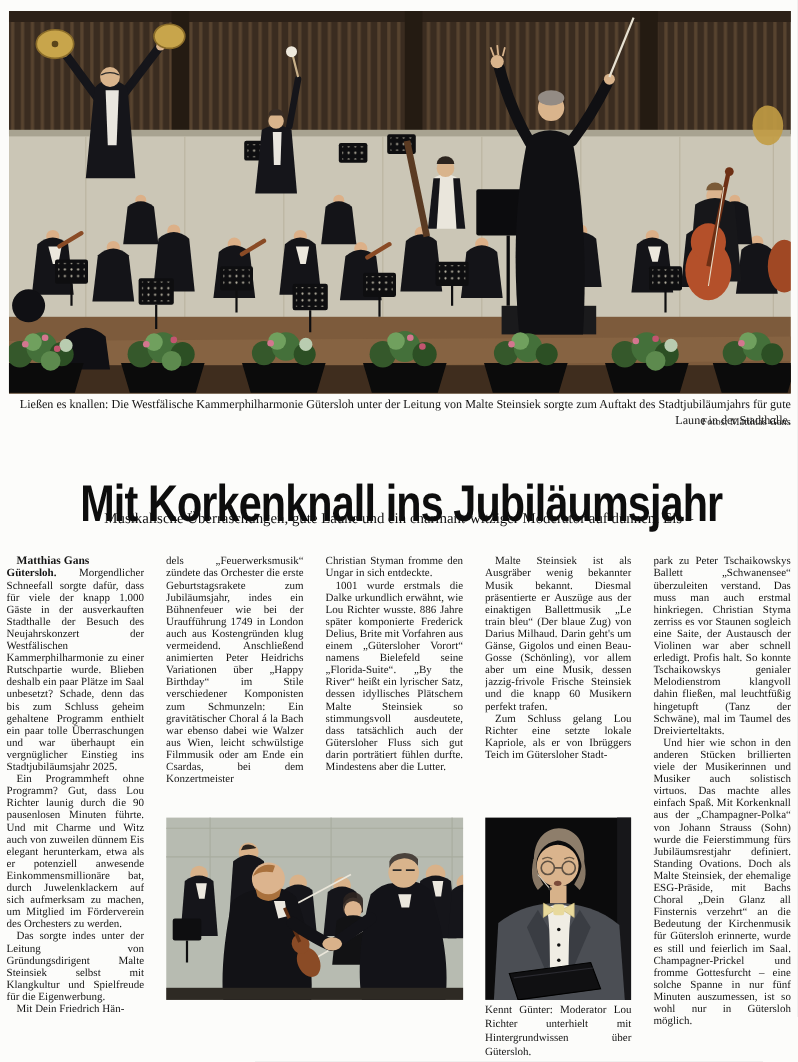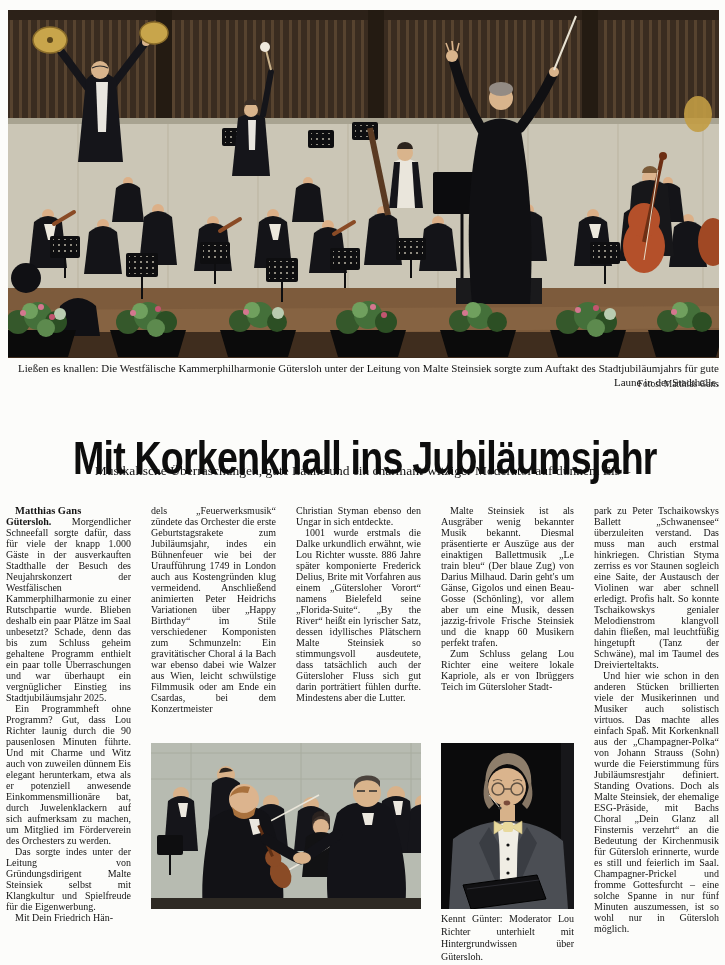--- a/index.html
+++ b/index.html
@@ -360,29 +360,29 @@
     </div>
 
     <div class="col" style="grid-column:2;grid-row:1;">
       <div class="nf">
           <p>dels „Feuerwerksmusik“ zündete das Orchester die erste Geburtstagsrakete zum Jubiläumsjahr, indes ein Bühnenfeuer wie bei der Uraufführung 1749 in London auch aus Kostengründen klug vermeidend. Anschließend animierten Peter Heidrichs Variationen über „Happy Birthday“ im Stile verschiedener Komponisten zum Schmunzeln: Ein gravitätischer Choral á la Bach war ebenso dabei wie Walzer aus Wien, leicht schwülstige Filmmusik oder am Ende ein Csardas, bei dem Konzertmeister</p>
         </div>
     </div>
 
     <div class="col" style="grid-column:3;grid-row:1;">
       <div class="nf">
-          <p>Christian Styman ebenso den Ungar in sich entdeckte.</p>
+          <p>Christian Styman fromme den Ungar in sich entdeckte.</p>
           <p>1001 wurde erstmals die Dalke urkundlich erwähnt, wie Lou Richter wusste. 886 Jahre später komponierte Frederick Delius, Brite mit Vorfahren aus einem „Gütersloher Vorort“ namens Bielefeld seine „Florida-Suite“. „By the River“ heißt ein lyrischer Satz, dessen idyllisches Plätschern Malte Steinsiek so stimmungsvoll ausdeutete, dass tatsächlich auch der Gütersloher Fluss sich gut darin porträtiert fühlen durfte. Mindestens aber die Lutter.</p>
         </div>
     </div>
 
     <div class="col" style="grid-column:4;grid-row:1;">
       <div>
           <p>Malte Steinsiek ist als Ausgräber wenig bekannter Musik bekannt. Diesmal präsentierte er Auszüge aus der einaktigen Ballettmusik „Le train bleu“ (Der blaue Zug) von Darius Milhaud. Darin geht's um Gänse, Gigolos und einen Beau-Gosse (Schönling), vor allem aber um eine Musik, dessen jazzig-frivole Frische Steinsiek und die knapp 60 Musikern perfekt trafen.</p>
-          <p>Zum Schluss gelang Lou Richter eine weitere lokale Kapriole, als er von Ibrüggers Teich im Gütersloher Stadt-</p>
+          <p>Zum Schluss gelang Lou Richter eine setzte lokale Kapriole, als er von Ibrüggers Teich im Gütersloher Stadt-</p>
         </div>
     </div>
 
     <div class="col span2" style="grid-column:5;">
       <div class="nf">
           <p>park zu Peter Tschaikowskys Ballett „Schwanensee“ überzuleiten verstand. Das muss man auch erstmal hinkriegen. Christian Styma zerriss es vor Staunen sogleich eine Saite, der Austausch der Violinen war aber schnell erledigt. Profis halt. So konnte Tschaikowskys genialer Melodienstrom klangvoll dahin fließen, mal leuchtfüßig hingetupft (Tanz der Schwäne), mal im Taumel des Dreivierteltakts.</p>
           <p>Und hier wie schon in den anderen Stücken brillierten viele der Musikerinnen und Musiker auch solistisch virtuos. Das machte alles einfach Spaß. Mit Korkenknall aus der „Champagner-Polka“ von Johann Strauss (Sohn) wurde die Feierstimmung fürs Jubiläumsrestjahr definiert. Standing Ovations. Doch als Malte Steinsiek, der ehemalige ESG-Präside, mit Bachs Choral „Dein Glanz all Finsternis verzehrt“ an die Bedeutung der Kirchenmusik für Gütersloh erinnerte, wurde es still und feierlich im Saal. Champagner-Prickel und fromme Gottesfurcht – eine solche Spanne in nur fünf Minuten auszumessen, ist so wohl nur in Gütersloh möglich.</p>
         </div>
     </div>
 

